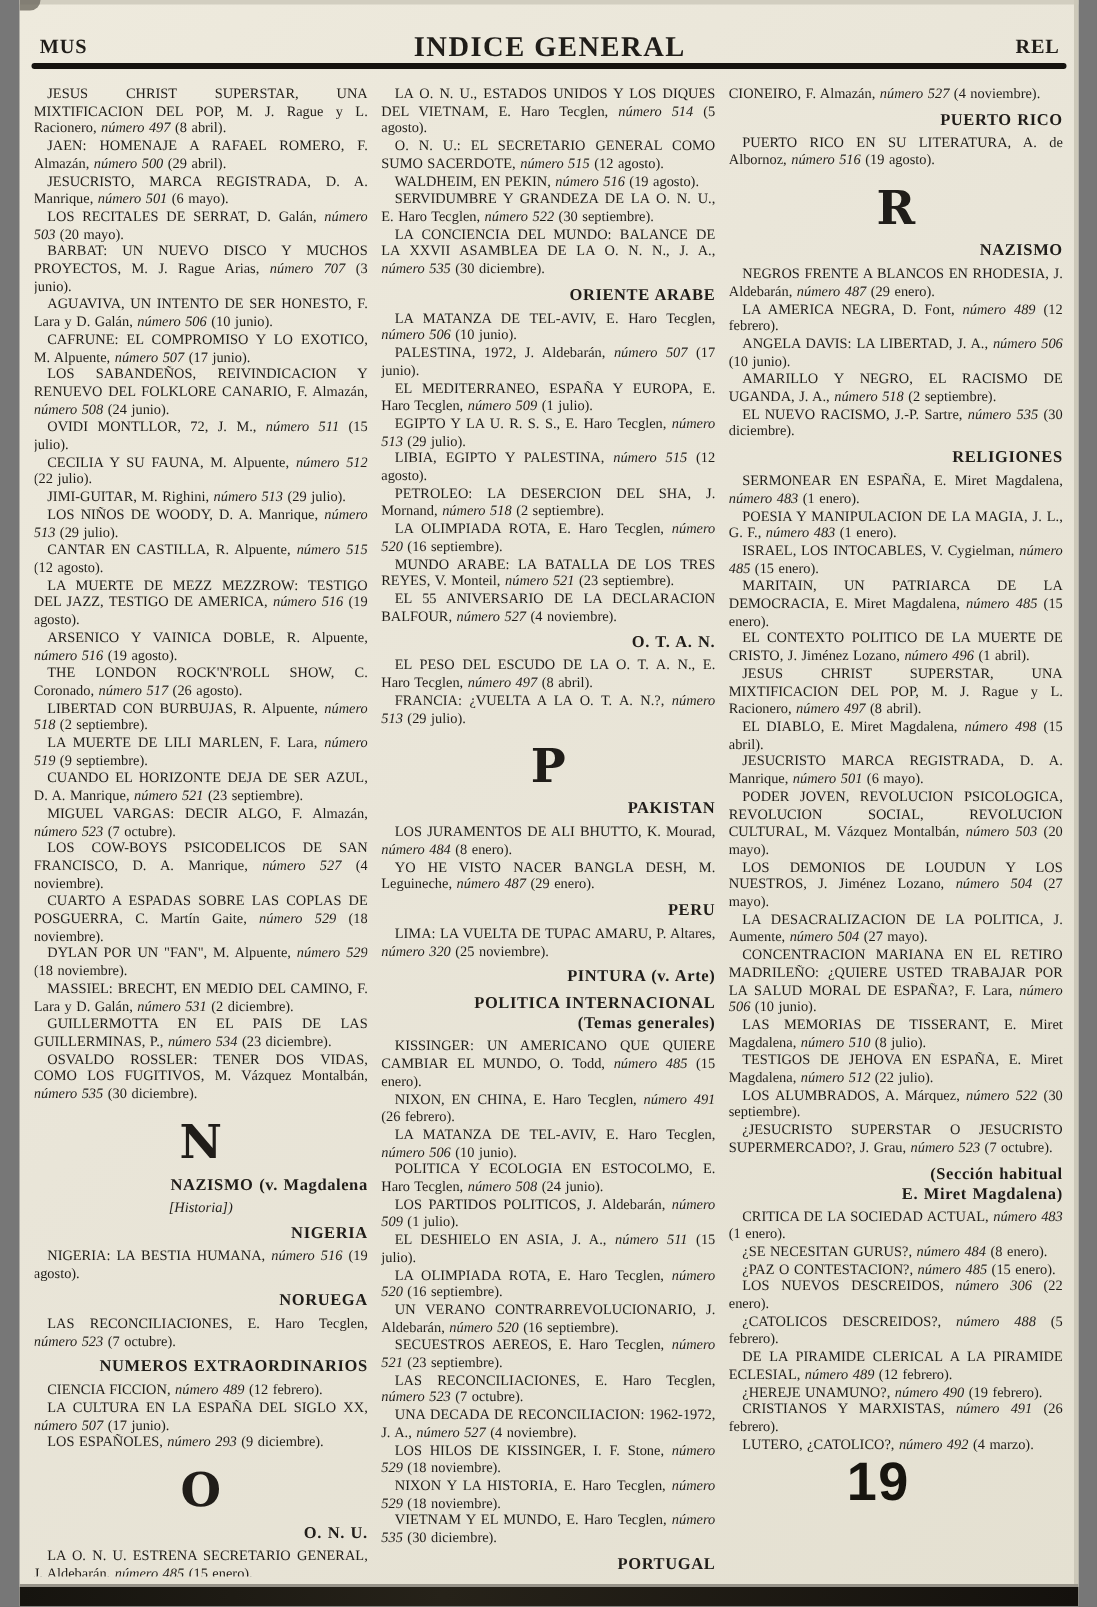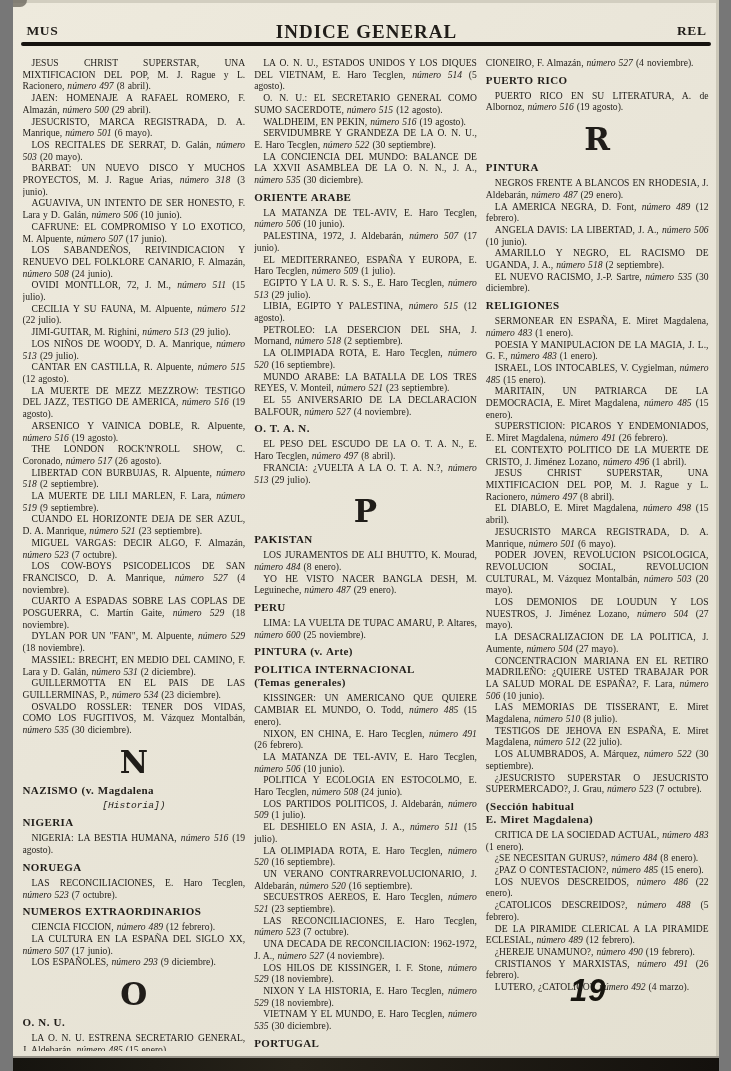--- a/index.html
+++ b/index.html
@@ -23,28 +23,28 @@
   .hdr-left{position:absolute;left:0;top:2px;}
   .hdr-right{position:absolute;right:0;top:2px;}
   .hdr-title{position:absolute;left:50%;transform:translateX(-50%);top:0;
     font-weight:bold;font-size:19px;letter-spacing:1px;white-space:nowrap;}
   .rule{position:absolute;top:42px;left:8px;right:8px;height:4px;background:#16130f;border-radius:2px;}
   .columns{position:absolute;top:57px;left:10px;right:10px;bottom:20px;display:flex;gap:9px;}
   .col{flex:1 1 0;overflow:hidden;font-size:9.6px;line-height:11.7px;text-align:justify;word-spacing:.6px;}
   .blk{margin:0;}
   .entry{text-indent:9px;}
   .cont{text-indent:0;}
-  .heading{font-weight:bold;text-align:left;text-indent:0;font-size:11px;
+  .heading{font-weight:bold;text-align:right;text-indent:0;font-size:11px;
     letter-spacing:.4px;margin:5px 0 3px;line-height:13px;white-space:pre-line;}
-  .note{font-style:italic;text-align:center;text-indent:0;margin:0 0 3px;font-family:Liberation Mono, monospace;}
+  .note{font-style:italic;text-align:center;text-indent:0;margin:0 0 3px;}
   .letter{font-family:"DejaVu Serif",serif;font-weight:bold;text-align:center;text-indent:0;
     font-size:31px;line-height:32px;margin:10px 0 6px;}
   .page-number{position:absolute;right:112px;bottom:62px;
     font-family:"Liberation Sans","DejaVu Sans",sans-serif;
-    font-weight:bold;font-size:31px;letter-spacing:1px;color:#17150f;font-style:italic;}
+    font-weight:bold;font-size:36px;letter-spacing:1px;color:#17150f;}
   .entry i,.note i{font-style:italic;}
 </style>
 </head>
 <body>
 
 <div class="page">
   <div class="scan-top"></div>
   <div class="corner-mark"></div>
   <div class="scan-right"></div>
 
@@ -54,21 +54,21 @@
     <span class="hdr-side hdr-right">REL</span>
   </div>
   <div class="rule"></div>
 
   <div class="columns">
     <div class="col">
         <div class="blk entry">JESUS CHRIST SUPERSTAR, UNA MIXTIFICACION DEL POP, M. J. Rague y L. Racionero, <i>número 497</i> (8 abril).</div>
         <div class="blk entry">JAEN: HOMENAJE A RAFAEL ROMERO, F. Almazán, <i>número 500</i> (29 abril).</div>
         <div class="blk entry">JESUCRISTO, MARCA REGISTRADA, D. A. Manrique, <i>número 501</i> (6 mayo).</div>
         <div class="blk entry">LOS RECITALES DE SERRAT, D. Galán, <i>número 503</i> (20 mayo).</div>
-        <div class="blk entry">BARBAT: UN NUEVO DISCO Y MUCHOS PROYECTOS, M. J. Rague Arias, <i>número 318</i> (3 junio).</div>
+        <div class="blk entry">BARBAT: UN NUEVO DISCO Y MUCHOS PROYECTOS, M. J. Rague Arias, <i>número 707</i> (3 junio).</div>
         <div class="blk entry">AGUAVIVA, UN INTENTO DE SER HONESTO, F. Lara y D. Galán, <i>número 506</i> (10 junio).</div>
         <div class="blk entry">CAFRUNE: EL COMPROMISO Y LO EXOTICO, M. Alpuente, <i>número 507</i> (17 junio).</div>
         <div class="blk entry">LOS SABANDEÑOS, REIVINDICACION Y RENUEVO DEL FOLKLORE CANARIO, F. Almazán, <i>número 508</i> (24 junio).</div>
         <div class="blk entry">OVIDI MONTLLOR, 72, J. M., <i>número 511</i> (15 julio).</div>
         <div class="blk entry">CECILIA Y SU FAUNA, M. Alpuente, <i>número 512</i> (22 julio).</div>
         <div class="blk entry">JIMI-GUITAR, M. Righini, <i>número 513</i> (29 julio).</div>
         <div class="blk entry">LOS NIÑOS DE WOODY, D. A. Manrique, <i>número 513</i> (29 julio).</div>
         <div class="blk entry">CANTAR EN CASTILLA, R. Alpuente, <i>número 515</i> (12 agosto).</div>
         <div class="blk entry">LA MUERTE DE MEZZ MEZZROW: TESTIGO DEL JAZZ, TESTIGO DE AMERICA, <i>número 516</i> (19 agosto).</div>
         <div class="blk entry">ARSENICO Y VAINICA DOBLE, R. Alpuente, <i>número 516</i> (19 agosto).</div>
@@ -115,21 +115,21 @@
         <div class="blk entry">MUNDO ARABE: LA BATALLA DE LOS TRES REYES, V. Monteil, <i>número 521</i> (23 septiembre).</div>
         <div class="blk entry">EL 55 ANIVERSARIO DE LA DECLARACION BALFOUR, <i>número 527</i> (4 noviembre).</div>
         <div class="blk heading">O. T. A. N.</div>
         <div class="blk entry">EL PESO DEL ESCUDO DE LA O. T. A. N., E. Haro Tecglen, <i>número 497</i> (8 abril).</div>
         <div class="blk entry">FRANCIA: ¿VUELTA A LA O. T. A. N.?, <i>número 513</i> (29 julio).</div>
         <div class="blk letter">P</div>
         <div class="blk heading">PAKISTAN</div>
         <div class="blk entry">LOS JURAMENTOS DE ALI BHUTTO, K. Mourad, <i>número 484</i> (8 enero).</div>
         <div class="blk entry">YO HE VISTO NACER BANGLA DESH, M. Leguineche, <i>número 487</i> (29 enero).</div>
         <div class="blk heading">PERU</div>
-        <div class="blk entry">LIMA: LA VUELTA DE TUPAC AMARU, P. Altares, <i>número 600</i> (25 noviembre).</div>
+        <div class="blk entry">LIMA: LA VUELTA DE TUPAC AMARU, P. Altares, <i>número 320</i> (25 noviembre).</div>
         <div class="blk heading">PINTURA (v. Arte)</div>
         <div class="blk heading">POLITICA INTERNACIONAL<br>(Temas generales)</div>
         <div class="blk entry">KISSINGER: UN AMERICANO QUE QUIERE CAMBIAR EL MUNDO, O. Todd, <i>número 485</i> (15 enero).</div>
         <div class="blk entry">NIXON, EN CHINA, E. Haro Tecglen, <i>número 491</i> (26 febrero).</div>
         <div class="blk entry">LA MATANZA DE TEL-AVIV, E. Haro Tecglen, <i>número 506</i> (10 junio).</div>
         <div class="blk entry">POLITICA Y ECOLOGIA EN ESTOCOLMO, E. Haro Tecglen, <i>número 508</i> (24 junio).</div>
         <div class="blk entry">LOS PARTIDOS POLITICOS, J. Aldebarán, <i>número 509</i> (1 julio).</div>
         <div class="blk entry">EL DESHIELO EN ASIA, J. A., <i>número 511</i> (15 julio).</div>
         <div class="blk entry">LA OLIMPIADA ROTA, E. Haro Tecglen, <i>número 520</i> (16 septiembre).</div>
         <div class="blk entry">UN VERANO CONTRARREVOLUCIONARIO, J. Aldebarán, <i>número 520</i> (16 septiembre).</div>
@@ -139,49 +139,48 @@
         <div class="blk entry">LOS HILOS DE KISSINGER, I. F. Stone, <i>número 529</i> (18 noviembre).</div>
         <div class="blk entry">NIXON Y LA HISTORIA, E. Haro Tecglen, <i>número 529</i> (18 noviembre).</div>
         <div class="blk entry">VIETNAM Y EL MUNDO, E. Haro Tecglen, <i>número 535</i> (30 diciembre).</div>
         <div class="blk heading">PORTUGAL</div>
       </div>
     <div class="col">
         <div class="blk cont">CIONEIRO, F. Almazán, <i>número 527</i> (4 noviembre).</div>
         <div class="blk heading">PUERTO RICO</div>
         <div class="blk entry">PUERTO RICO EN SU LITERATURA, A. de Albornoz, <i>número 516</i> (19 agosto).</div>
         <div class="blk letter">R</div>
-        <div class="blk heading">PINTURA</div>
+        <div class="blk heading">NAZISMO</div>
         <div class="blk entry">NEGROS FRENTE A BLANCOS EN RHODESIA, J. Aldebarán, <i>número 487</i> (29 enero).</div>
         <div class="blk entry">LA AMERICA NEGRA, D. Font, <i>número 489</i> (12 febrero).</div>
         <div class="blk entry">ANGELA DAVIS: LA LIBERTAD, J. A., <i>número 506</i> (10 junio).</div>
         <div class="blk entry">AMARILLO Y NEGRO, EL RACISMO DE UGANDA, J. A., <i>número 518</i> (2 septiembre).</div>
         <div class="blk entry">EL NUEVO RACISMO, J.-P. Sartre, <i>número 535</i> (30 diciembre).</div>
         <div class="blk heading">RELIGIONES</div>
         <div class="blk entry">SERMONEAR EN ESPAÑA, E. Miret Magdalena, <i>número 483</i> (1 enero).</div>
         <div class="blk entry">POESIA Y MANIPULACION DE LA MAGIA, J. L., G. F., <i>número 483</i> (1 enero).</div>
         <div class="blk entry">ISRAEL, LOS INTOCABLES, V. Cygielman, <i>número 485</i> (15 enero).</div>
         <div class="blk entry">MARITAIN, UN PATRIARCA DE LA DEMOCRACIA, E. Miret Magdalena, <i>número 485</i> (15 enero).</div>
-        <div class="blk entry">SUPERSTICION: PICAROS Y ENDEMONIADOS, E. Miret Magdalena, <i>número 491</i> (26 febrero).</div>
         <div class="blk entry">EL CONTEXTO POLITICO DE LA MUERTE DE CRISTO, J. Jiménez Lozano, <i>número 496</i> (1 abril).</div>
         <div class="blk entry">JESUS CHRIST SUPERSTAR, UNA MIXTIFICACION DEL POP, M. J. Rague y L. Racionero, <i>número 497</i> (8 abril).</div>
         <div class="blk entry">EL DIABLO, E. Miret Magdalena, <i>número 498</i> (15 abril).</div>
         <div class="blk entry">JESUCRISTO MARCA REGISTRADA, D. A. Manrique, <i>número 501</i> (6 mayo).</div>
         <div class="blk entry">PODER JOVEN, REVOLUCION PSICOLOGICA, REVOLUCION SOCIAL, REVOLUCION CULTURAL, M. Vázquez Montalbán, <i>número 503</i> (20 mayo).</div>
         <div class="blk entry">LOS DEMONIOS DE LOUDUN Y LOS NUESTROS, J. Jiménez Lozano, <i>número 504</i> (27 mayo).</div>
         <div class="blk entry">LA DESACRALIZACION DE LA POLITICA, J. Aumente, <i>número 504</i> (27 mayo).</div>
         <div class="blk entry">CONCENTRACION MARIANA EN EL RETIRO MADRILEÑO: ¿QUIERE USTED TRABAJAR POR LA SALUD MORAL DE ESPAÑA?, F. Lara, <i>número 506</i> (10 junio).</div>
         <div class="blk entry">LAS MEMORIAS DE TISSERANT, E. Miret Magdalena, <i>número 510</i> (8 julio).</div>
         <div class="blk entry">TESTIGOS DE JEHOVA EN ESPAÑA, E. Miret Magdalena, <i>número 512</i> (22 julio).</div>
         <div class="blk entry">LOS ALUMBRADOS, A. Márquez, <i>número 522</i> (30 septiembre).</div>
         <div class="blk entry">¿JESUCRISTO SUPERSTAR O JESUCRISTO SUPERMERCADO?, J. Grau, <i>número 523</i> (7 octubre).</div>
         <div class="blk heading">(Sección habitual<br>E. Miret Magdalena)</div>
         <div class="blk entry">CRITICA DE LA SOCIEDAD ACTUAL, <i>número 483</i> (1 enero).</div>
         <div class="blk entry">¿SE NECESITAN GURUS?, <i>número 484</i> (8 enero).</div>
         <div class="blk entry">¿PAZ O CONTESTACION?, <i>número 485</i> (15 enero).</div>
-        <div class="blk entry">LOS NUEVOS DESCREIDOS, <i>número 486</i> (22 enero).</div>
+        <div class="blk entry">LOS NUEVOS DESCREIDOS, <i>número 306</i> (22 enero).</div>
         <div class="blk entry">¿CATOLICOS DESCREIDOS?, <i>número 488</i> (5 febrero).</div>
         <div class="blk entry">DE LA PIRAMIDE CLERICAL A LA PIRAMIDE ECLESIAL, <i>número 489</i> (12 febrero).</div>
         <div class="blk entry">¿HEREJE UNAMUNO?, <i>número 490</i> (19 febrero).</div>
         <div class="blk entry">CRISTIANOS Y MARXISTAS, <i>número 491</i> (26 febrero).</div>
         <div class="blk entry">LUTERO, ¿CATOLICO?, <i>número 492</i> (4 marzo).</div>
       </div>
   </div>
 
   <div class="page-number">19</div>
   <div class="scan-bottom"></div>

